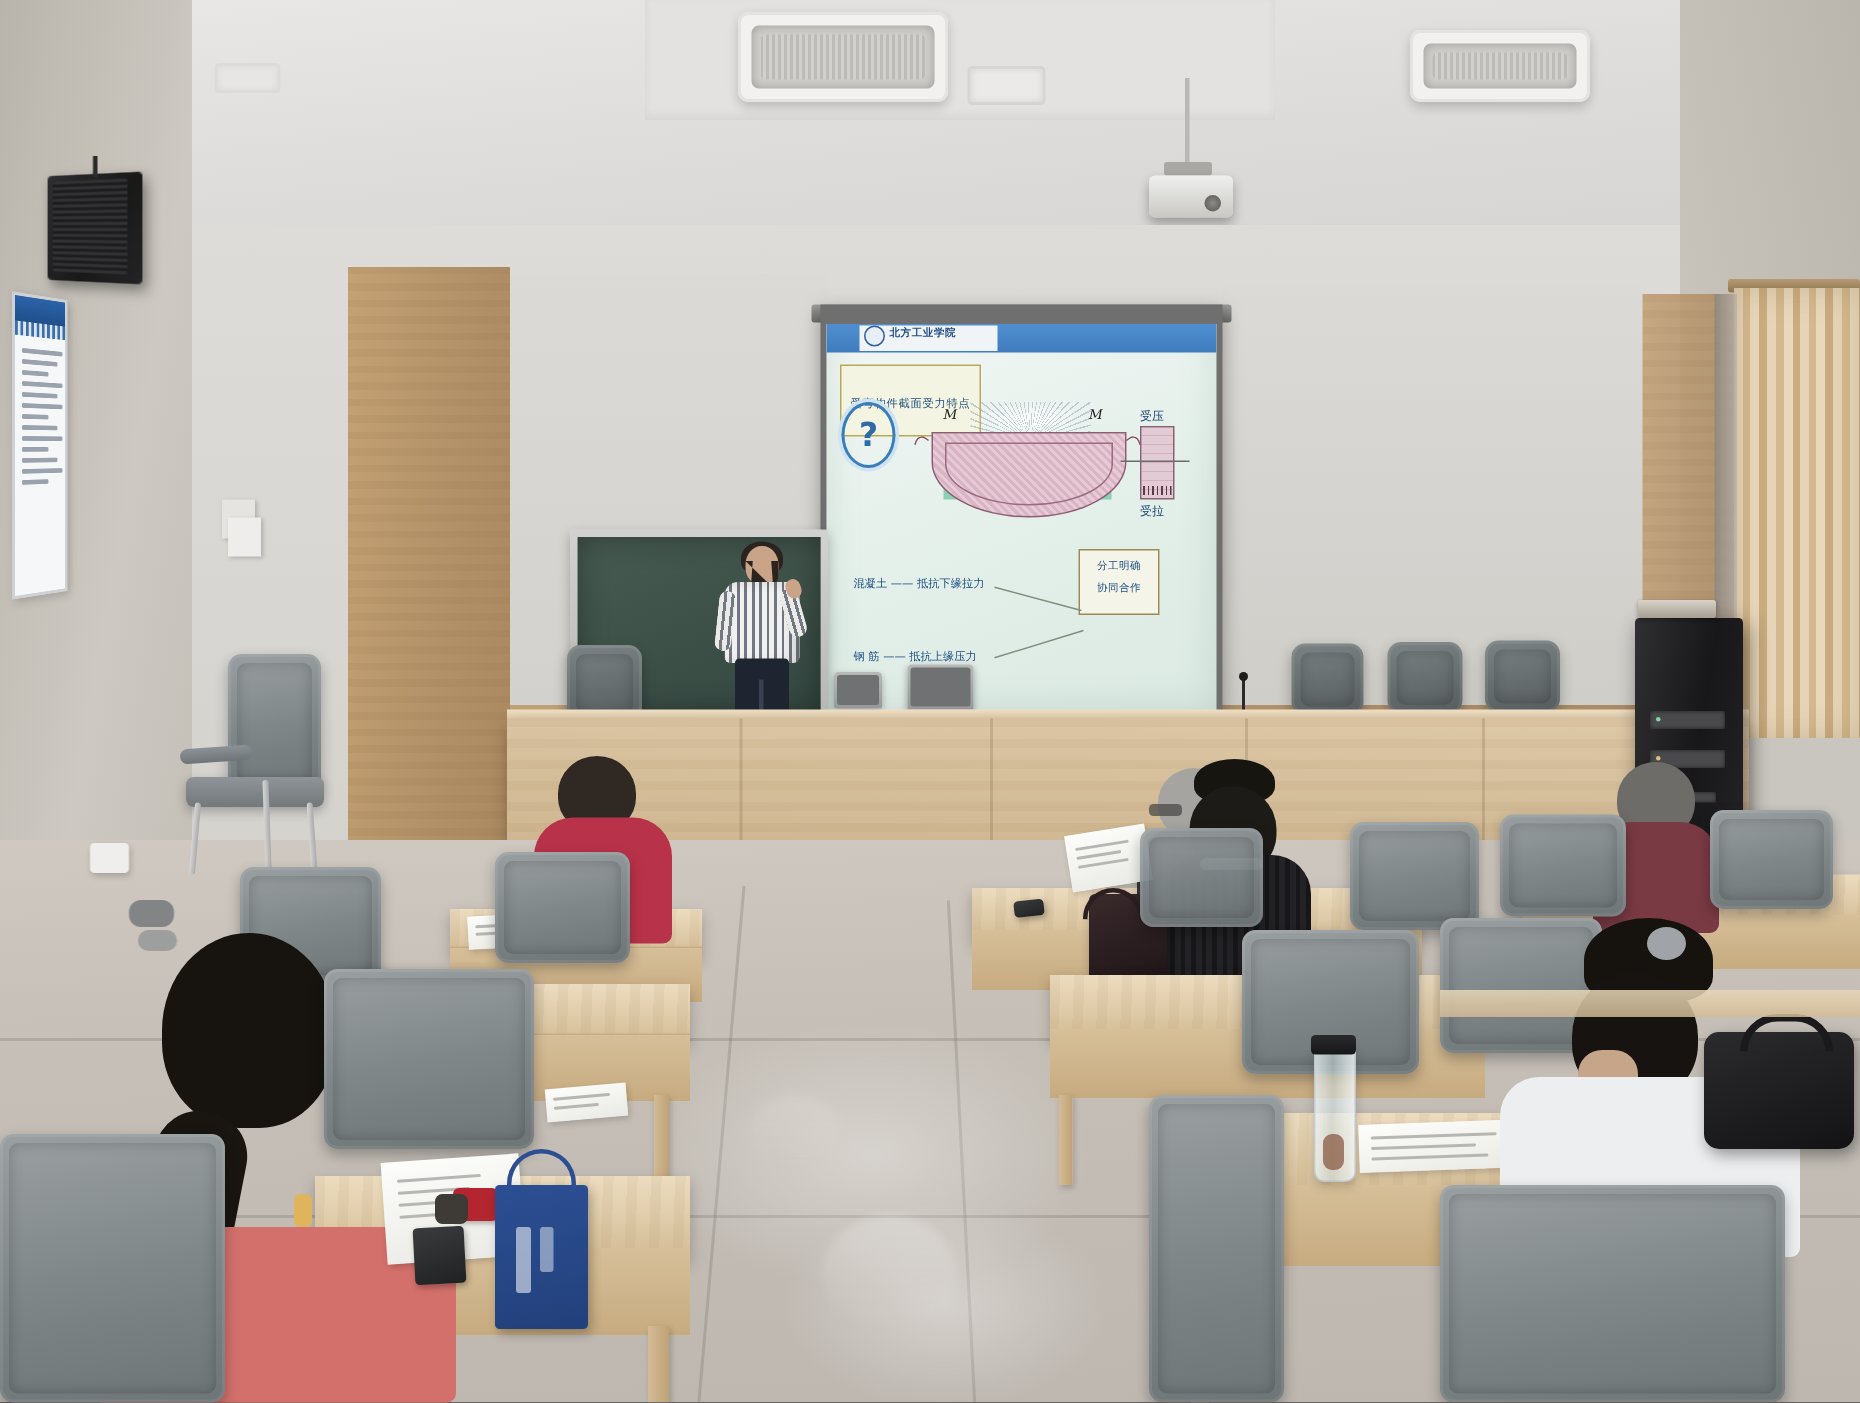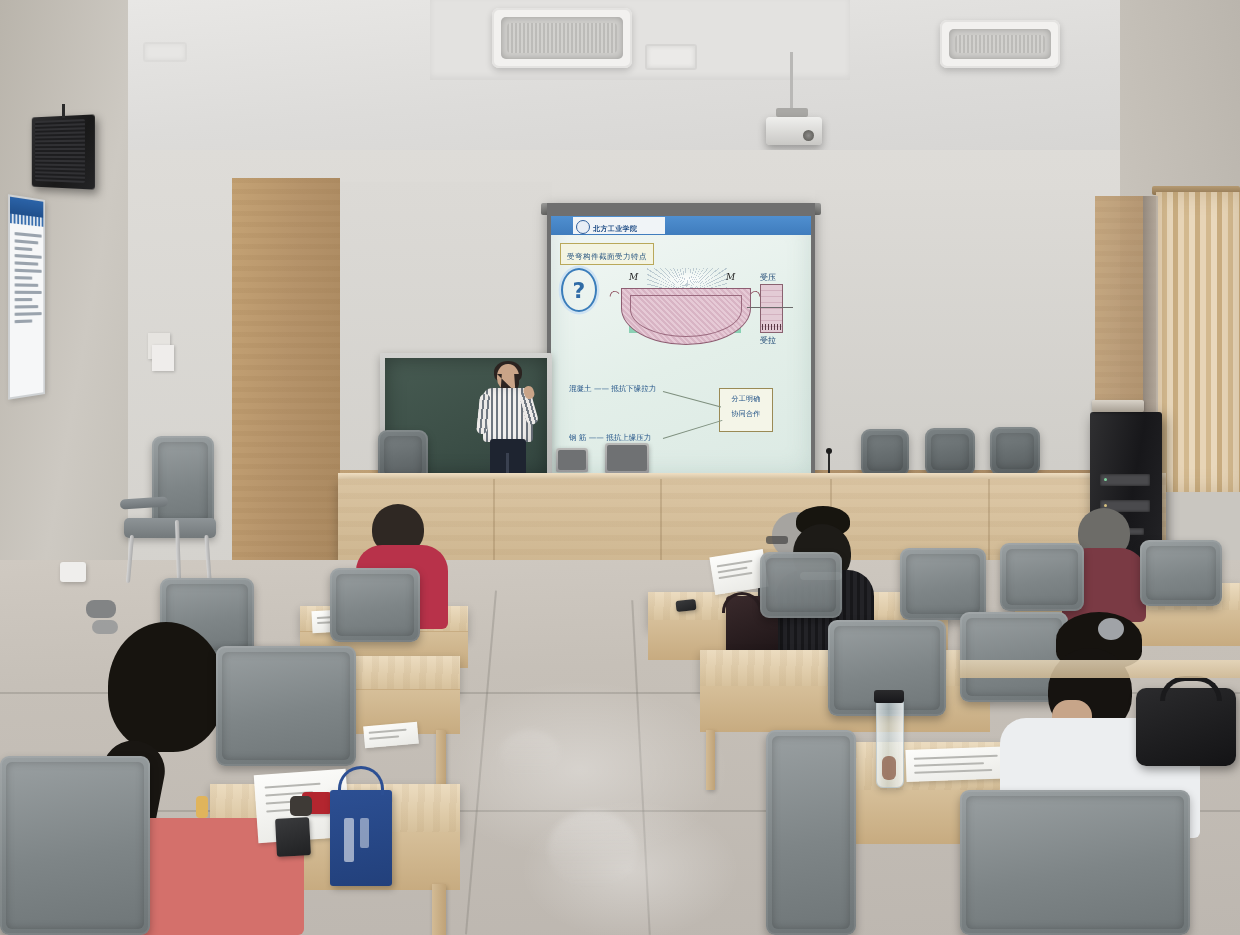--- a/index.html
+++ b/index.html
@@ -67,26 +67,26 @@
   #screen-frame{left:547px;top:203px;width:268px;height:283px;
     background:#6f6f6f;box-shadow:0 4px 12px rgba(0,0,0,.35);}
   #screen-top{left:541px;top:203px;width:280px;height:12px;
     background:linear-gradient(180deg,#9d9d9b,#6e6e6c);border-radius:2px;}
   #slide{left:551px;top:216px;width:260px;height:258px;
     background:linear-gradient(160deg,#f2f7f5,#e3efe9 55%,#dceae4);
     overflow:hidden;box-shadow:inset 0 0 24px rgba(90,130,120,.20);}
   .slide-bar{left:0;top:0;width:100%;height:19px;
     background:linear-gradient(180deg,#4f8fd0,#3f7cbd);}
   .slide-logo{left:22px;top:1px;width:92px;height:17px;background:#f0f4f7;
-    display:flex;align-items:flex-end;gap:3px;padding-left:3px;box-sizing:border-box;}
+    display:flex;align-items:flex-start;gap:3px;padding-left:3px;box-sizing:border-box;}
   .logo-seal{width:12px;height:12px;border-radius:50%;
     border:1.4px solid #2f5f9c;background:#e8eef6;}
   .logo-txt{font-size:7px;color:#1f4d86;font-weight:bold;letter-spacing:.4px;
     font-family:"DejaVu Sans", sans-serif;}
-  .slide-title-box{left:9px;top:27px;padding:1px 6px;
+  .slide-title-box{left:9px;top:27px;padding:14px 6px;
     background:#f3f4e2;border:1.3px solid #b9a85a;text-align:center;}
   .slide-title-box span{font-size:7.5px;color:#23527f;letter-spacing:.5px;
     font-family:"DejaVu Sans", sans-serif;white-space:nowrap;}
 
   .qmark{left:10px;top:52px;width:32px;height:40px;border-radius:50%;
     border:2.6px solid #3a7dbb;display:flex;align-items:center;justify-content:center;
     box-shadow:0 0 0 2.4px #cfe3f3;}
   .qmark::after{content:"?";font-size:22px;color:#2f6ba6;font-weight:bold;
     font-family:"DejaVu Sans", sans-serif;}
 
@@ -109,21 +109,21 @@
 
   .sect{left:209px;top:68px;width:21px;height:47px;
     border:1px solid #8a6270;
     background:repeating-linear-gradient(180deg,#e3cbd5 0 5px,#d3b2c0 5px 6px);}
   .sect-hatch{position:absolute;left:1px;bottom:2px;width:19px;height:6px;
     background:repeating-linear-gradient(90deg,#5a3a46 0 1px,transparent 1px 3px);}
   .sect-axis{left:196px;top:91px;width:46px;height:1px;background:#6b6b6b;}
   .sect-lbl{font-size:8px;color:#214a75;font-family:Liberation Serif, serif;}
 
   .txtline{font-size:7.5px;color:#1d4f85;font-family:"DejaVu Sans", sans-serif;white-space:nowrap;}
-  .ibeam{left:168px;top:172px;width:52px;height:42px;border:1.2px solid #9a8a55;
+  .ibeam{left:168px;top:150px;width:52px;height:42px;border:1.2px solid #9a8a55;
     background:#f4f5e8;}
   .ibeam span{display:block;font-size:7px;color:#1d4f85;text-align:center;
     font-family:"DejaVu Sans", sans-serif;margin-top:5px;letter-spacing:.3px;}
   .leader{position:absolute;height:1px;background:#7e8f7e;transform-origin:left center;}
 
   
   #board-frame{left:380px;top:353px;width:172px;height:128px;
     background:linear-gradient(180deg,#d2d2d0,#b6b6b4);border-radius:2px;
     box-shadow:0 3px 8px rgba(0,0,0,.25);}
   #board{position:absolute;left:5px;top:5px;right:5px;bottom:5px;

